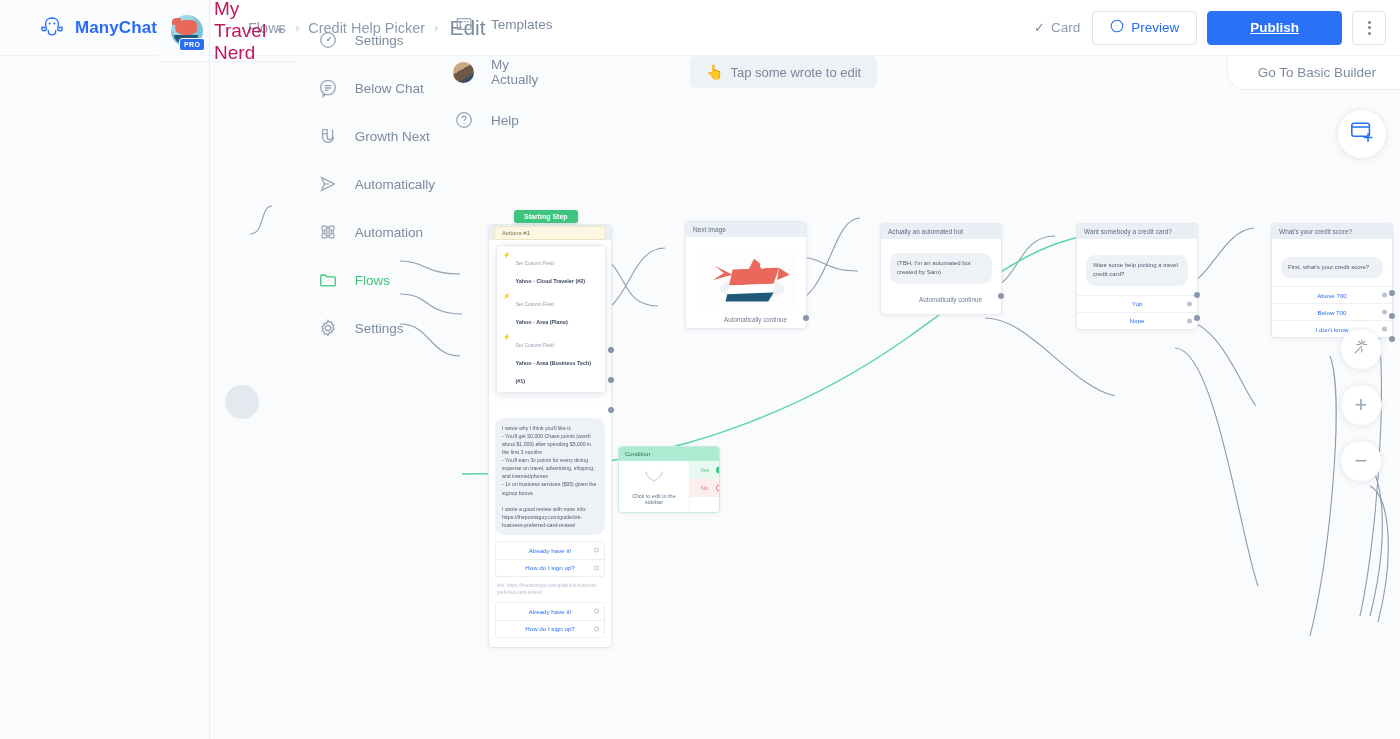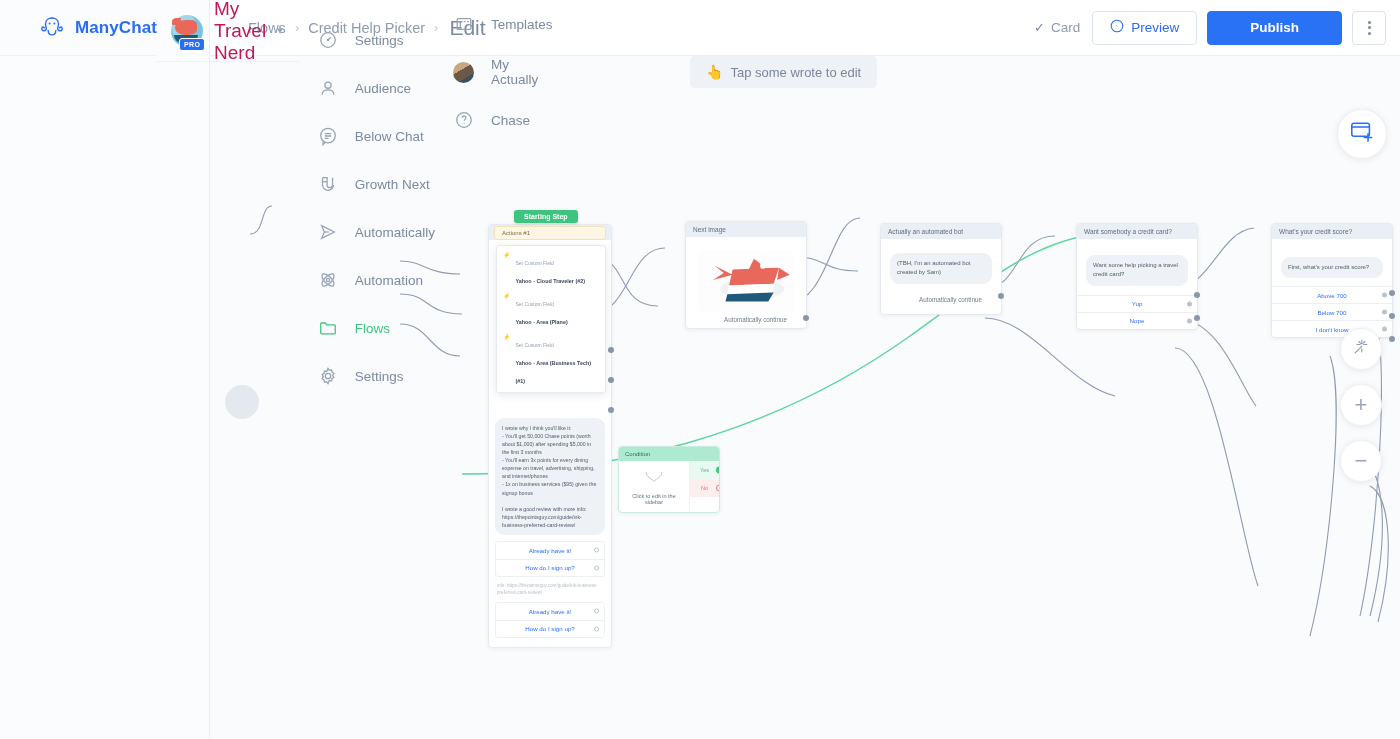--- a/index.html
+++ b/index.html
@@ -93,21 +93,21 @@
 
   .top-actions { display: flex; align-items: center; gap: 10px; }
   .saved { display: flex; align-items: center; gap: 6px; font-size: 13.5px; color: #8e9bb0; margin-right: 2px; }
   .saved .check { color: #7b8aa0; font-size: 13px; }
   .btn {
     height: 34px; border-radius: 4px; display: inline-flex; align-items: center;
     justify-content: center; gap: 7px; font-size: 13.5px; cursor: pointer;
     border: 1px solid #dde3ec; background: #fff; color: #2a6df4;
     padding: 0 17px;
   }
-  .btn-primary { background: #2a72f5; border-color: #2a72f5; color: #fff; font-weight: bold; padding: 0 42px; }
+  .btn-primary { background: #2a72f5; border-color: #2a72f5; color: #fff; font-weight: bold; padding: 0 42px; text-decoration: underline; }
   .btn-icon { width: 34px; padding: 0; color: #7a879b; }
   .dots { display:flex; flex-direction:column; gap:2.5px; align-items:center; }
   .dots i { width: 3px; height: 3px; background:#7a879b; border-radius:50%; display:block; }
 
   
   .subbar { position: absolute; top: 56px; left: 0; right: 0; height: 38px; z-index: 25; pointer-events:none; }
   .hint {
     position: absolute; left: 480px; top: 0;
     background: #eef1f5; border-radius: 5px;
     height: 32px; display: flex; align-items: center; gap: 7px;
@@ -277,29 +277,20 @@
               <circle cx="11" cy="11" r="8"></circle>
               <path d="M11 11l3-3"></path>
               <circle cx="11" cy="11" r="1.3" fill="#97a3b6" stroke="none"></circle>
             </svg>
           </span>
         <span>Settings</span>
       </div>
       <div class="nav-item">
         <span class="ico">
             <svg viewBox="0 0 22 22" width="20" height="20">
-              <circle cx="11" cy="8" r="3.4"></circle>
-              <path d="M4.5 18.5c0-3.6 2.9-5.5 6.5-5.5s6.5 1.9 6.5 5.5"></path>
-            </svg>
-          </span>
-        <span>Audience</span>
-      </div>
-      <div class="nav-item">
-        <span class="ico">
-            <svg viewBox="0 0 22 22" width="20" height="20">
               <circle cx="11" cy="10.5" r="8"></circle>
               <path d="M7.5 8.5h7M7.5 11h7M7.5 13.5h4"></path>
               <path d="M8 18l-2.5 2.5V17"></path>
             </svg>
           </span>
         <span>Below Chat</span>
       </div>
       <div class="nav-item">
         <span class="ico">
             <svg viewBox="0 0 22 22" width="20" height="20">
@@ -366,21 +357,21 @@
         <span>My Actually</span>
       </div>
       <div class="nav-item">
         <span class="ico">
             <svg viewBox="0 0 22 22" width="20" height="20">
               <circle cx="11" cy="11" r="8"></circle>
               <path d="M8.9 8.6a2.1 2.1 0 114 1c-.5.8-1.7 1-1.7 2.2"></path>
               <circle cx="11.1" cy="14.9" r=".7" fill="#97a3b6" stroke="none"></circle>
             </svg>
           </span>
-        <span>Chase</span>
+        <span>Help</span>
       </div>
     </div>
   </aside>
 
   <section class="main">
 
     <header class="topbar">
       <div class="crumbs">
         <span class="crumb">Flows</span>
         <span class="crumb-sep">›</span>
@@ -411,20 +402,21 @@
             </span>
         </button>
       </div>
     </header>
 
     <div class="subbar">
       <div class="hint">
         <span class="finger">👆</span>
         <span>Tap some wrote to edit</span>
       </div>
+      <div class="basic-builder">Go To Basic Builder</div>
     </div>
 
     <div class="canvas">
 
       <svg class="edges">
         <g fill="none" stroke="#8f9cb0" stroke-width="1.1">
           <path d="M40 178 C 55 178, 50 150, 62 150"></path>
           <path d="M190 205 C 215 205, 215 218, 250 218"></path>
           <path d="M190 238 C 220 238, 215 258, 252 258"></path>
           <path d="M190 268 C 220 268, 220 300, 250 300"></path>

